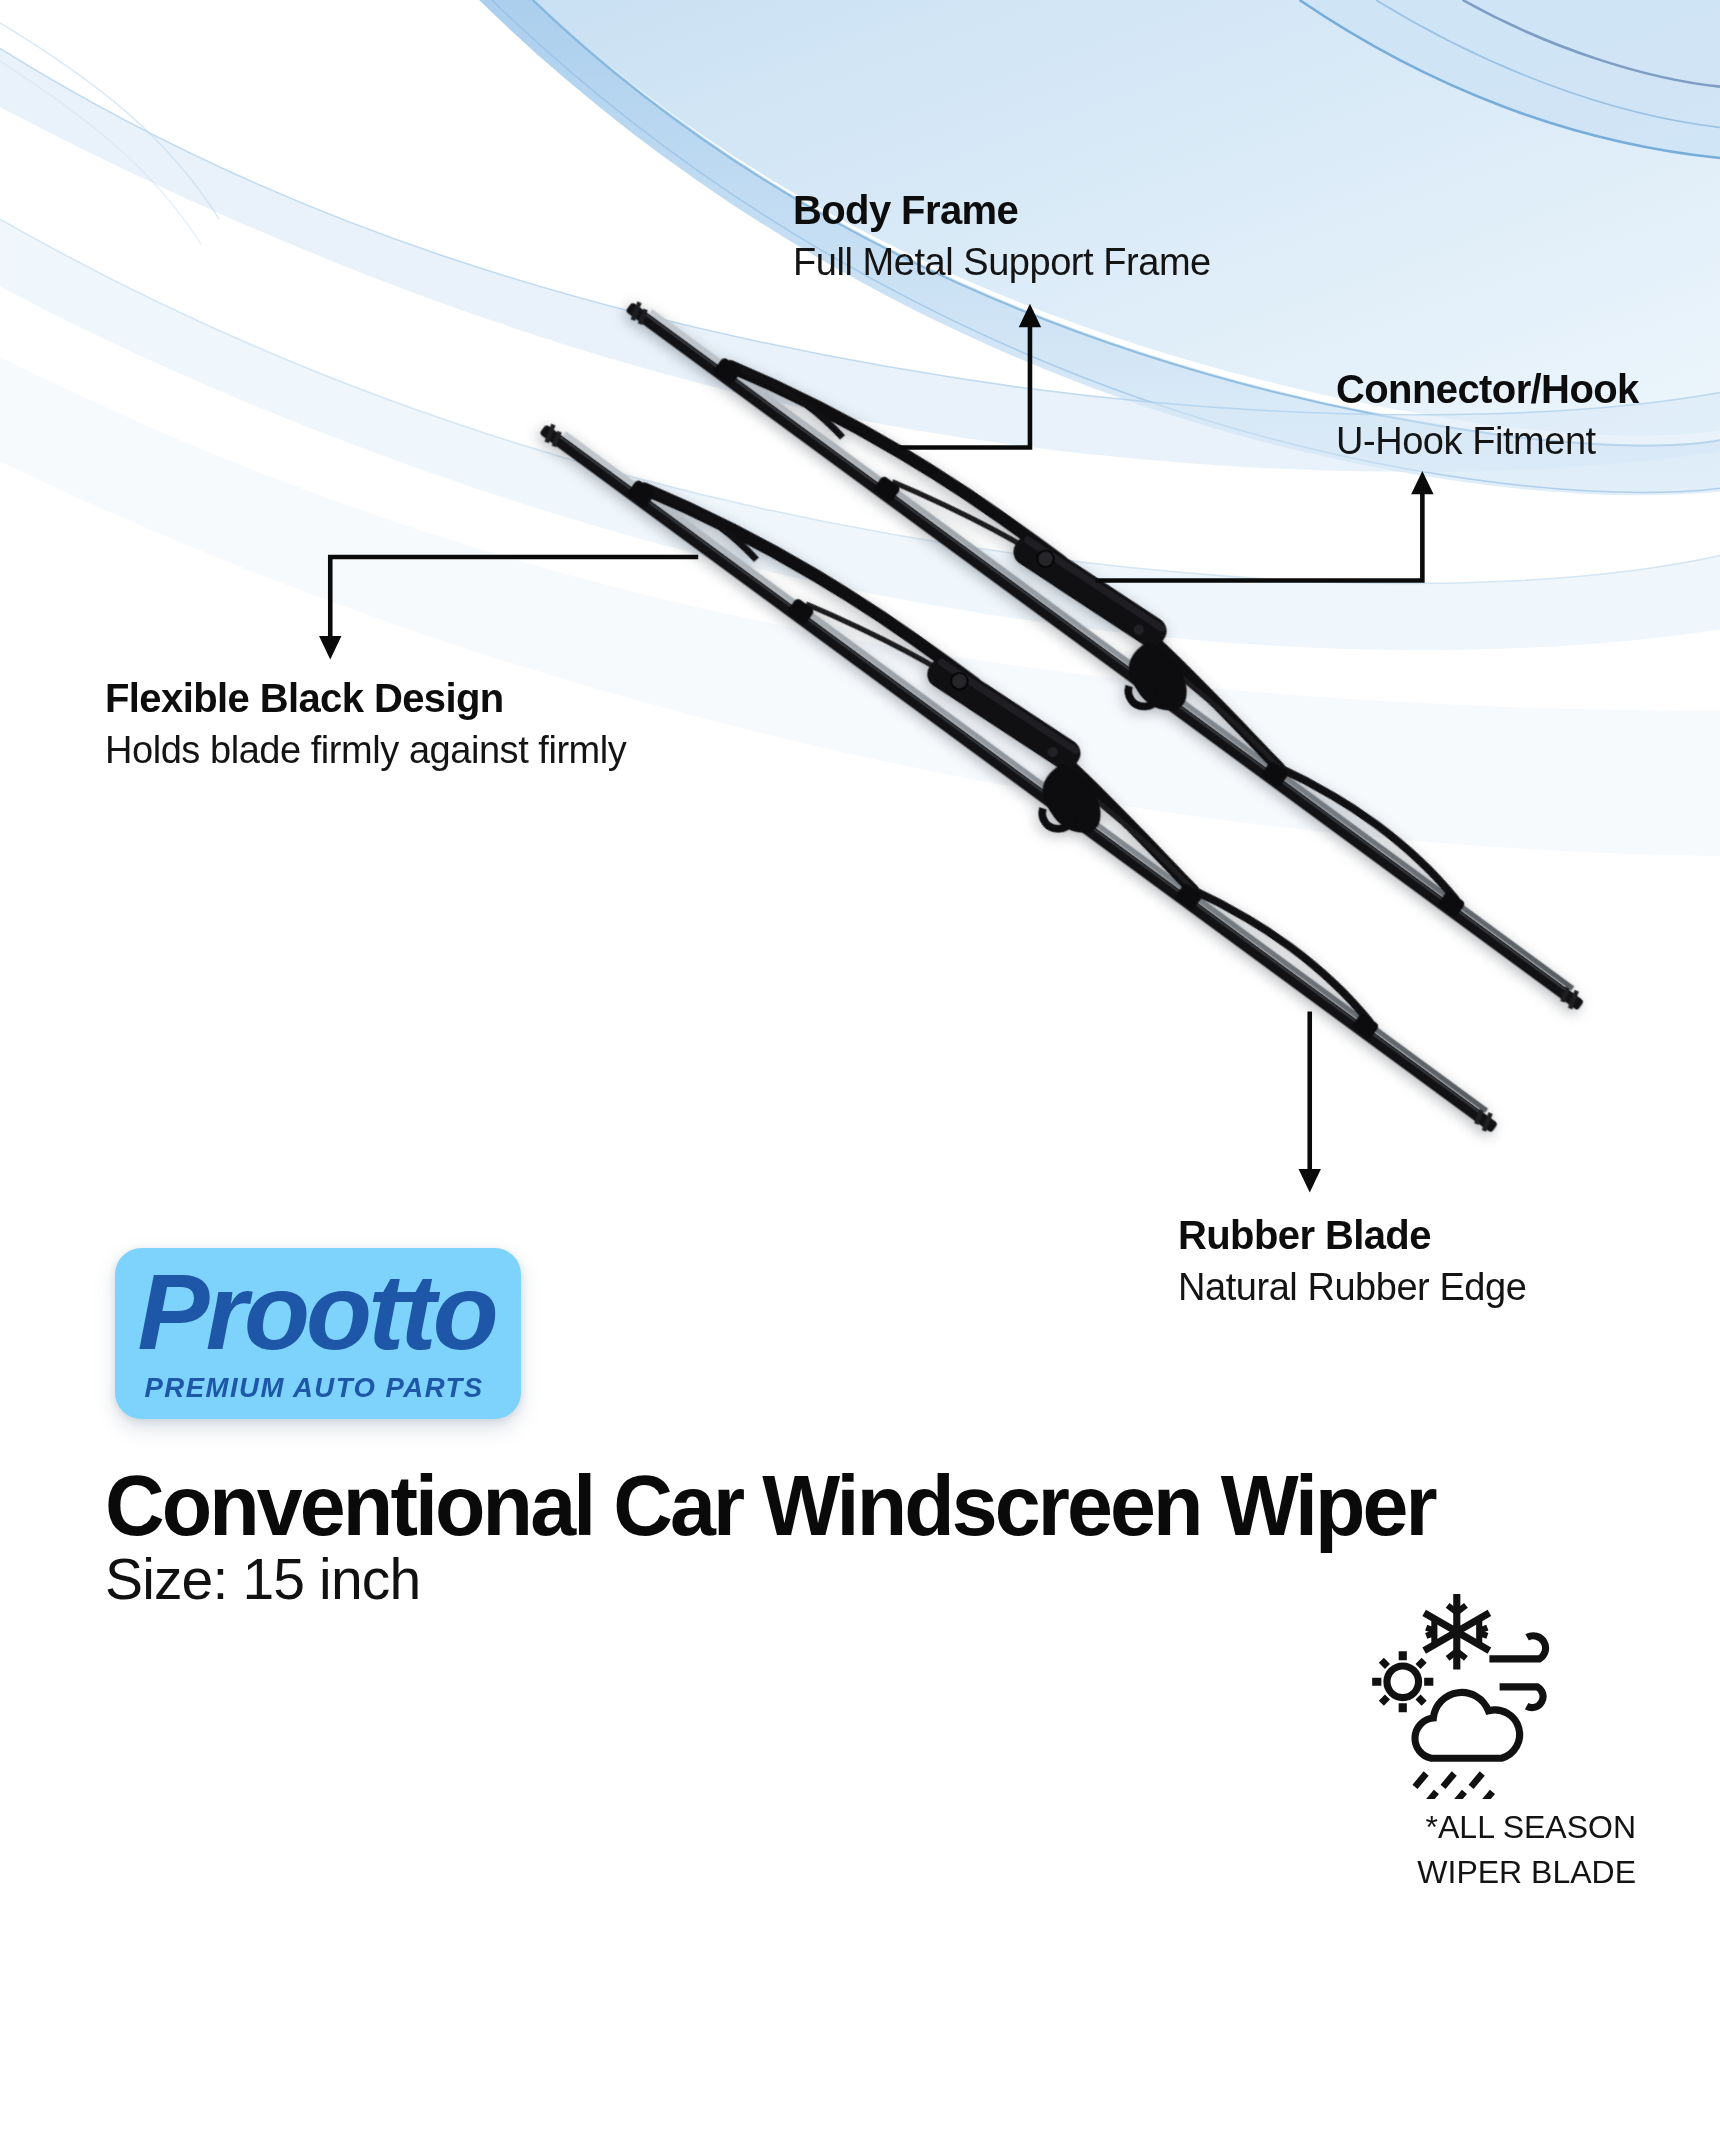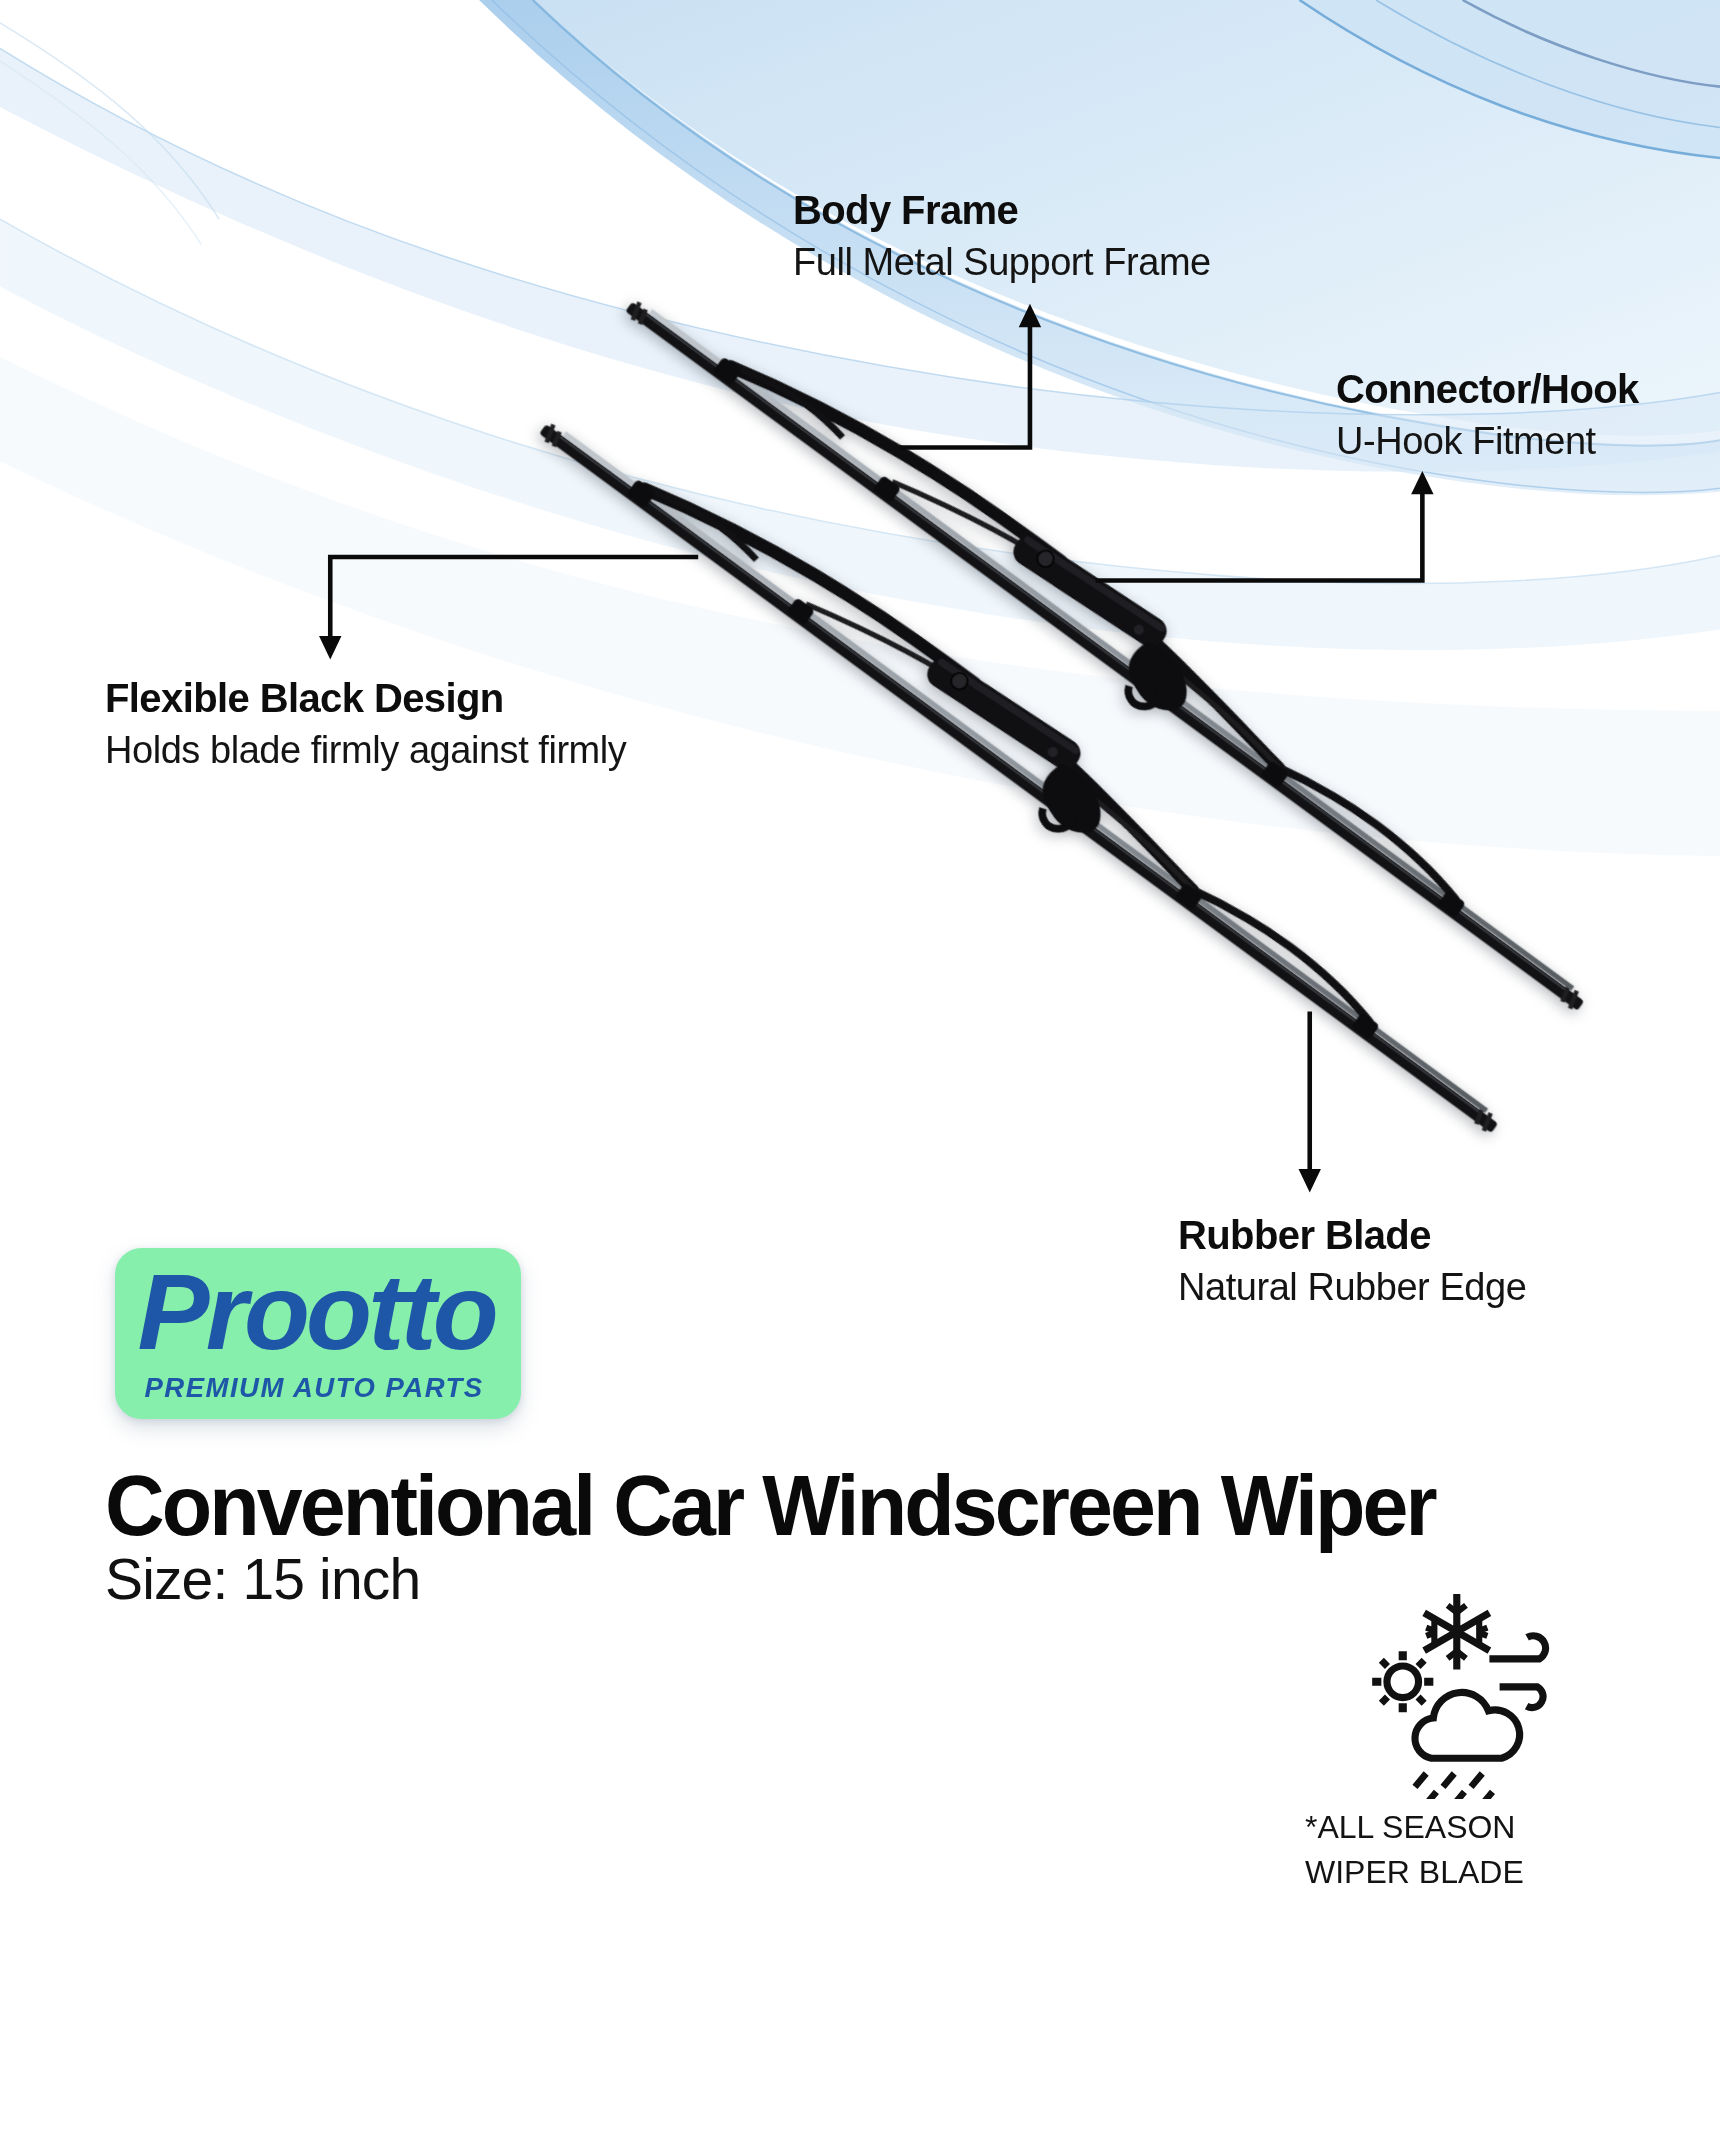--- a/index.html
+++ b/index.html
@@ -22,21 +22,21 @@
     color:#0d0d0d;line-height:1.32;white-space:nowrap;
   }
   .callout .c-sub{
     font-size:38px;font-weight:400;letter-spacing:-0.012em;
     color:#141414;line-height:1.32;white-space:nowrap;
   }
 
   
   .logo-sticker{
     position:absolute;left:115px;top:1248px;
-    background:#86efac;border-radius:26.5px;
+    background:#7dd3fc;border-radius:26.5px;
     padding:7.1px 26.5px 15.3px 22.4px;
     box-shadow:0 8.2px 20.4px rgba(125,145,165,.28), 0 2px 7.1px rgba(125,145,165,.22);
   }
   .logo-name{
     font-size:108px;font-weight:700;font-style:italic;
     letter-spacing:-0.035em;color:#1E57A7;line-height:1.05;white-space:nowrap;
   }
   .logo-tagline{
     font-size:27.5px;font-weight:700;font-style:italic;
     letter-spacing:1.5px;color:#1E57A7;margin-top:3.1px;margin-left:7.1px;white-space:nowrap;
@@ -52,21 +52,21 @@
   .product-size{
     position:absolute;left:105px;top:1546px;
     font-size:57px;font-weight:400;letter-spacing:-0.015em;
     color:#111;white-space:nowrap;
   }
 
   
   .badge-icon{position:absolute;left:1371px;top:1590px;}
   .badge-text{
     position:absolute;left:1305px;top:1805px;width:331px;
-    text-align:left;font-size:32px;line-height:1.42;
+    text-align:right;font-size:32px;line-height:1.42;
     letter-spacing:0;color:#131313;font-weight:400;
   }
 </style>
 </head>
 <body>
 
 <svg id="bg-waves" class="abs" width="1720" height="1325" viewBox="0 0 3375 2600" aria-hidden="true">
   <defs>
     <linearGradient id="wgradA" x1="0" y1="0" x2="1" y2="1">
       <stop offset="0" stop-color="#bcd9f0"></stop>

